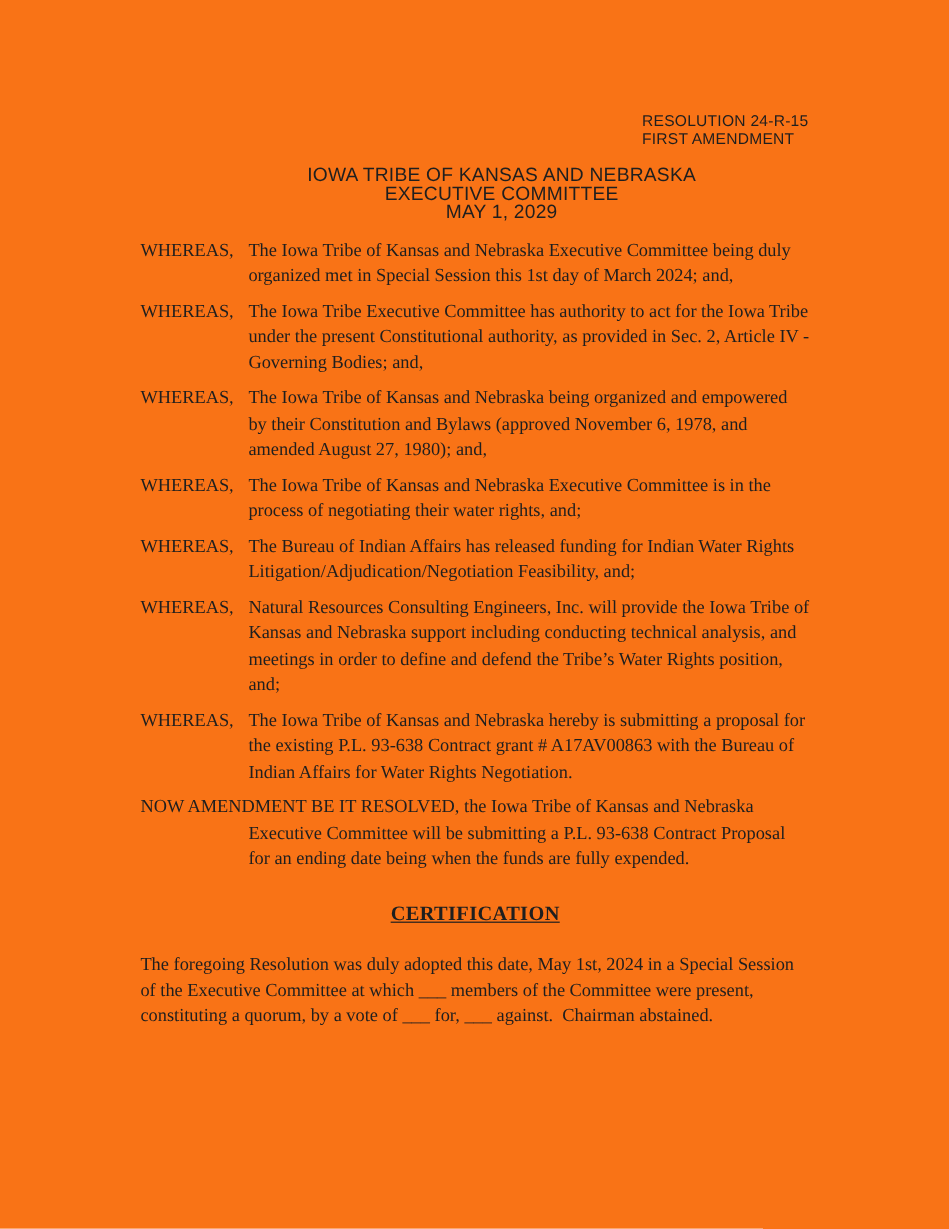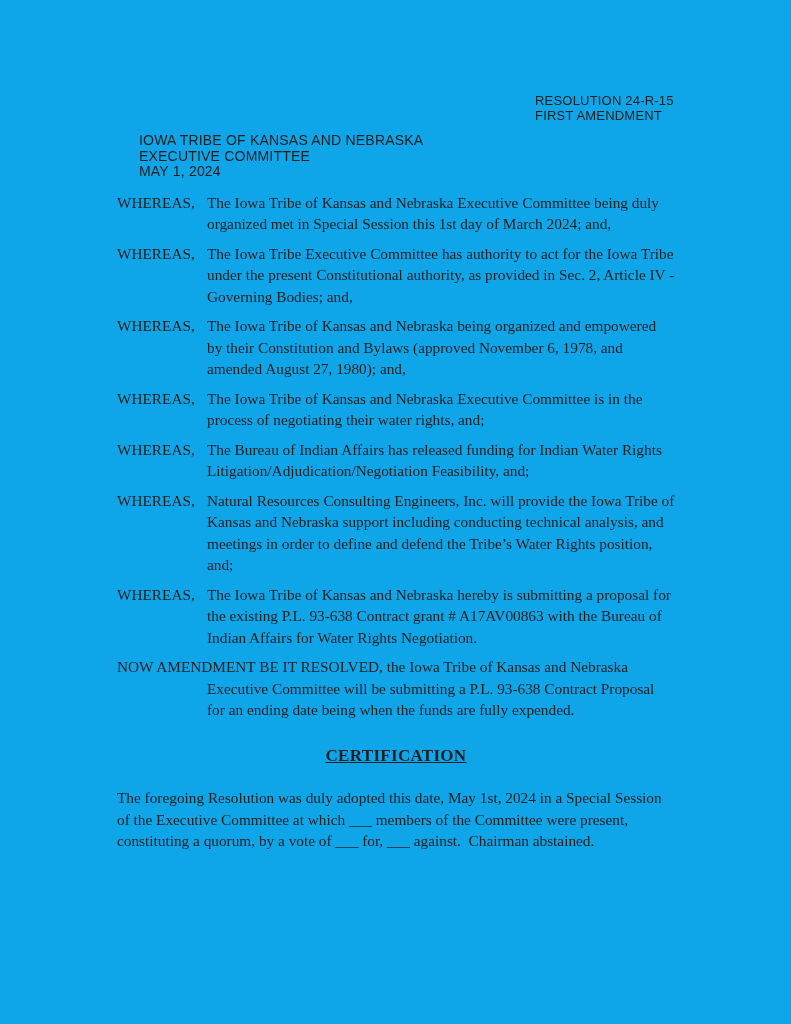--- a/index.html
+++ b/index.html
@@ -4,41 +4,42 @@
 <style>
   html, body {
     margin: 0;
     padding: 0;
     background: #ffffff;
   }
   .page {
     position: relative;
     width: 791px;
     height: 1024px;
-    background: #0ea5e9;
+    background: #f97316;
     box-sizing: border-box;
     padding: 93px 116px 0 117px;
     color: #1f1f1f;
     overflow: hidden;
   }
   
   .ref-block {
     font-family: "Liberation Sans", sans-serif;
     font-size: 13px;
     line-height: 15px;
     margin-left: 418px;
     letter-spacing: 0.2px;
     white-space: nowrap;
   }
   
   .title-block {
     font-family: "Liberation Sans", sans-serif;
-    font-size: 14px;
+    font-size: 16px;
     line-height: 15.5px;
-    margin-top: 10px;
+    text-align: center;
+    margin-top: 16px;
     position: relative;
     left: 22px;
     letter-spacing: 0.2px;
   }
   
   .body-block {
     font-family: "Liberation Serif", serif;
     font-size: 15.3px;
     line-height: 21.5px;
     margin-top: 12px;
@@ -79,21 +80,21 @@
 <div class="page">
 
   <div class="ref-block">
     <div>RESOLUTION 24-R-15</div>
     <div>FIRST AMENDMENT</div>
   </div>
 
   <div class="title-block">
     <div>IOWA TRIBE OF KANSAS AND NEBRASKA</div>
     <div>EXECUTIVE COMMITTEE</div>
-    <div>MAY 1, 2024</div>
+    <div>MAY 1, 2029</div>
   </div>
 
   <div class="body-block">
 
     <div class="clause">
       <span class="clause-label">WHEREAS,</span>
       <span class="clause-text">The Iowa Tribe of Kansas and Nebraska Executive Committee being duly organized met in Special Session this 1st day of March 2024; and,</span>
     </div>
 
     <div class="clause">

